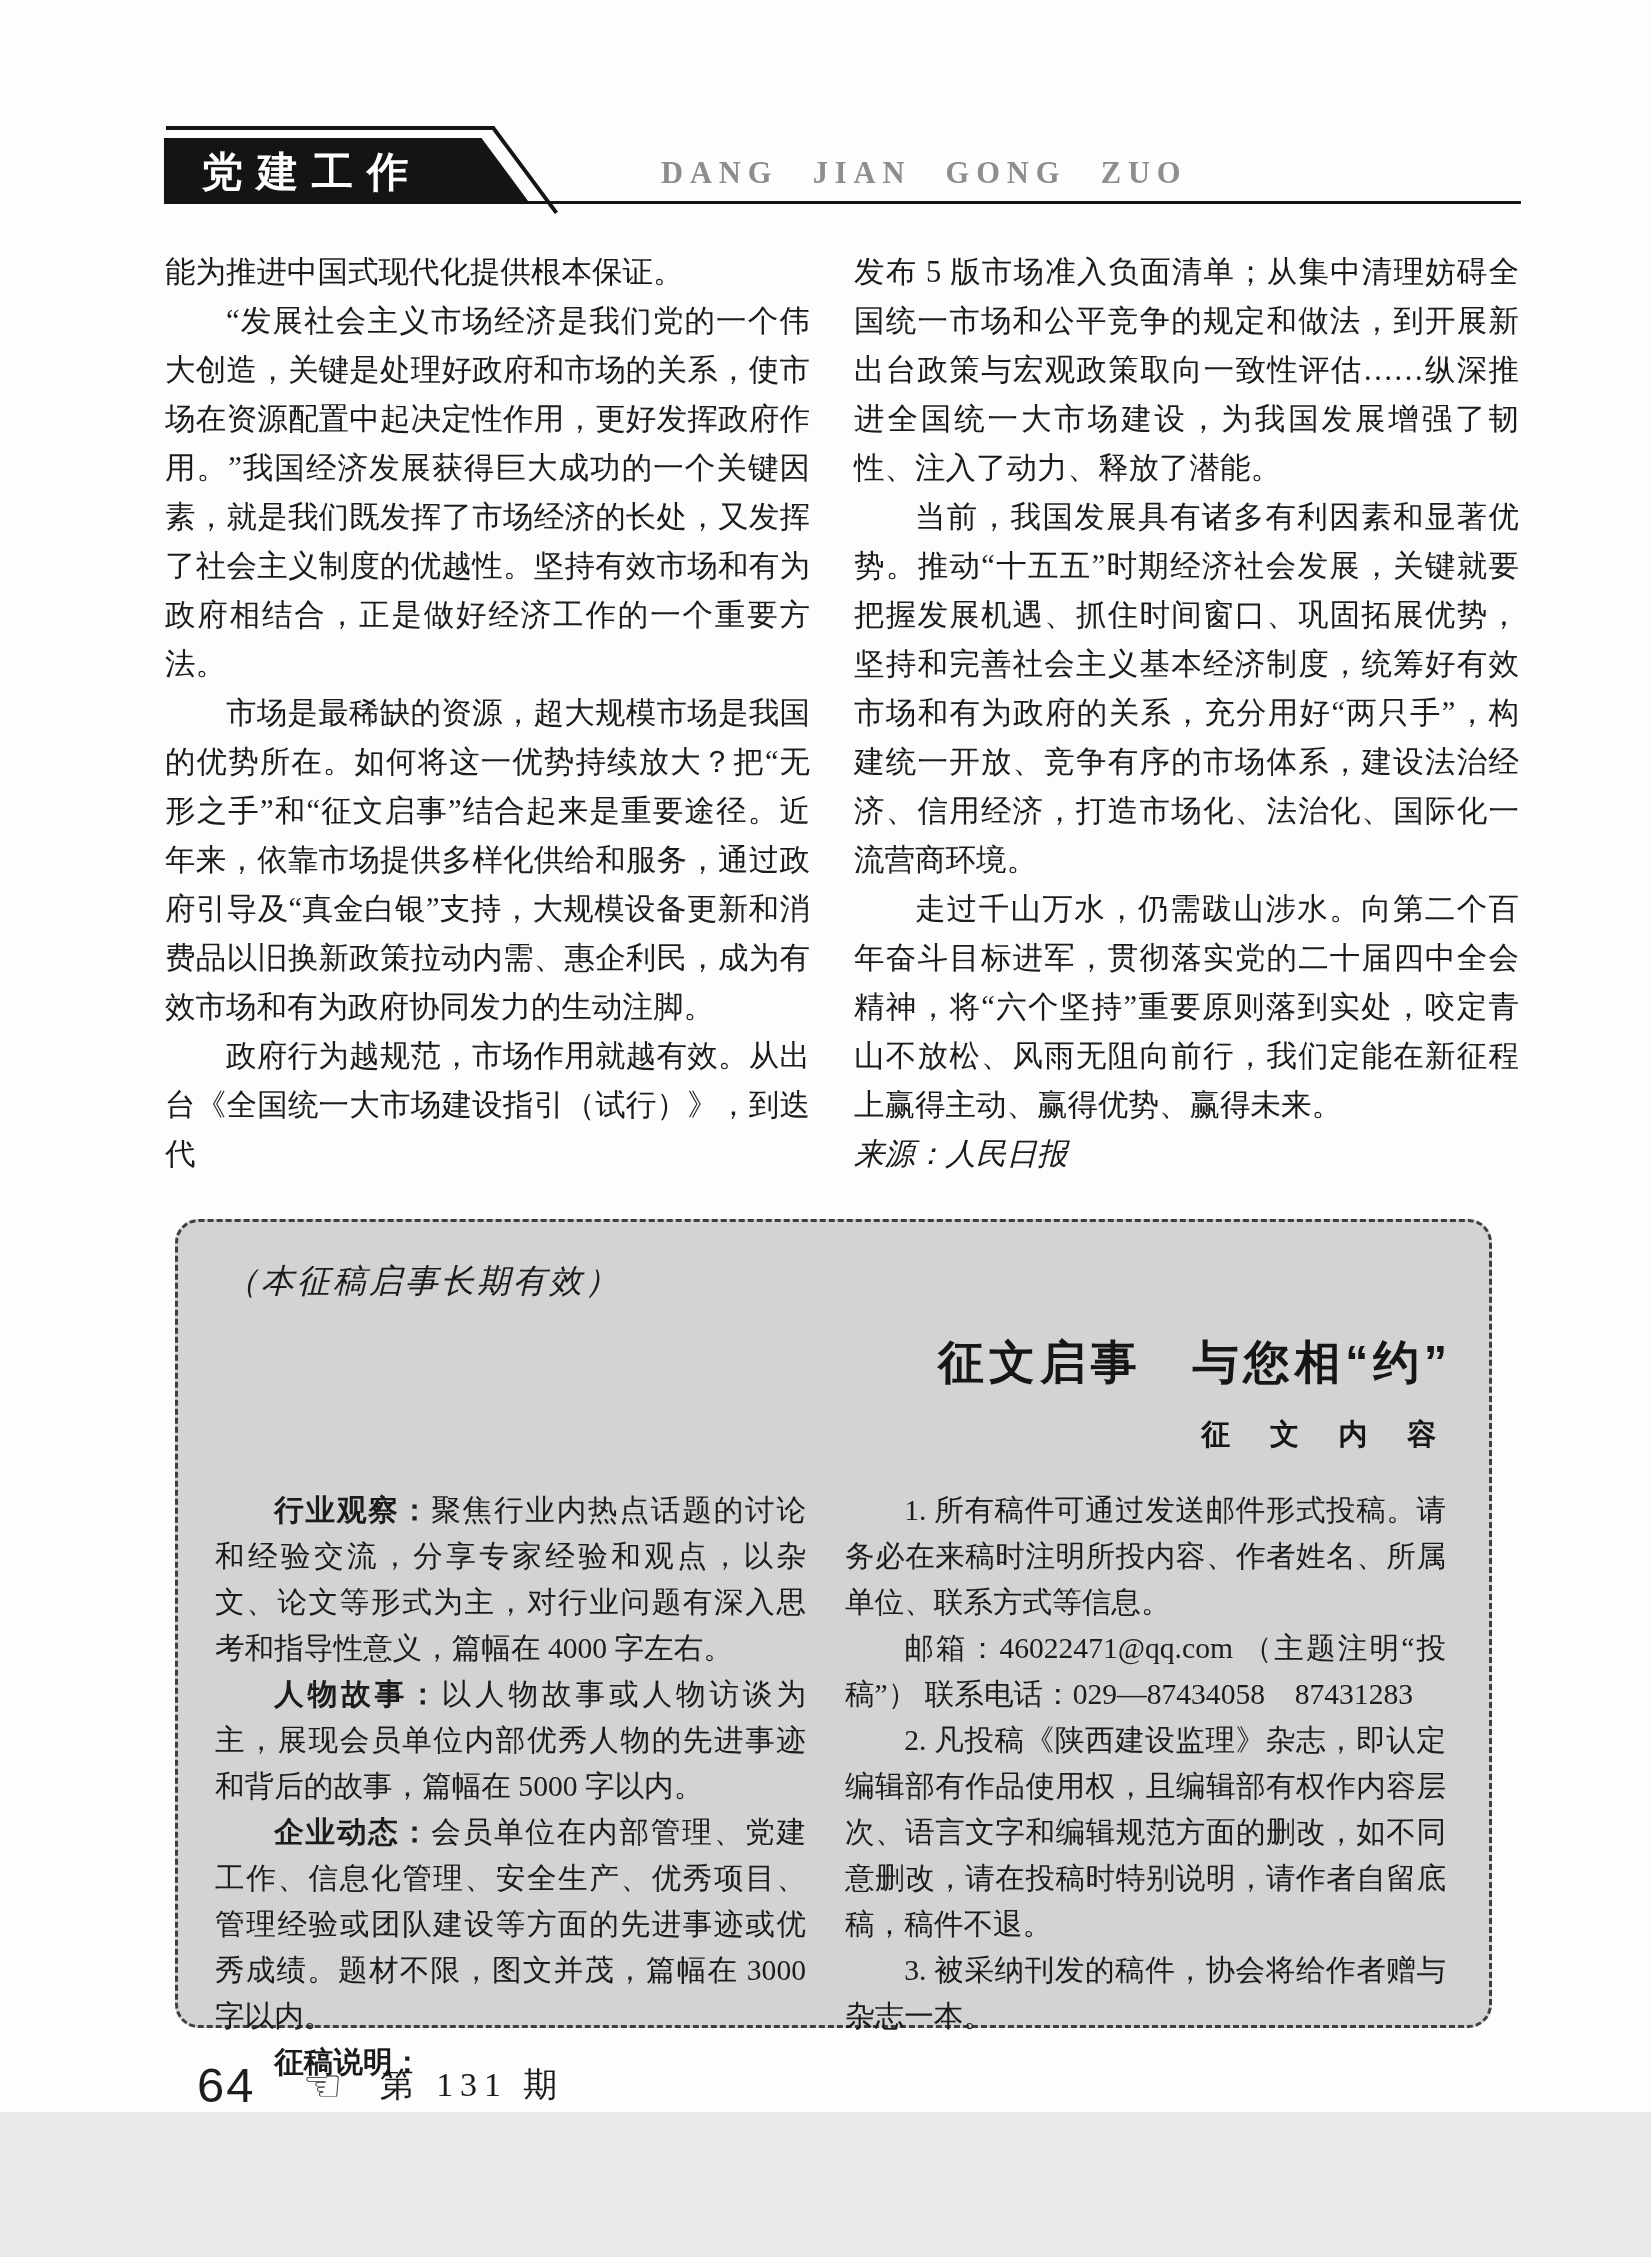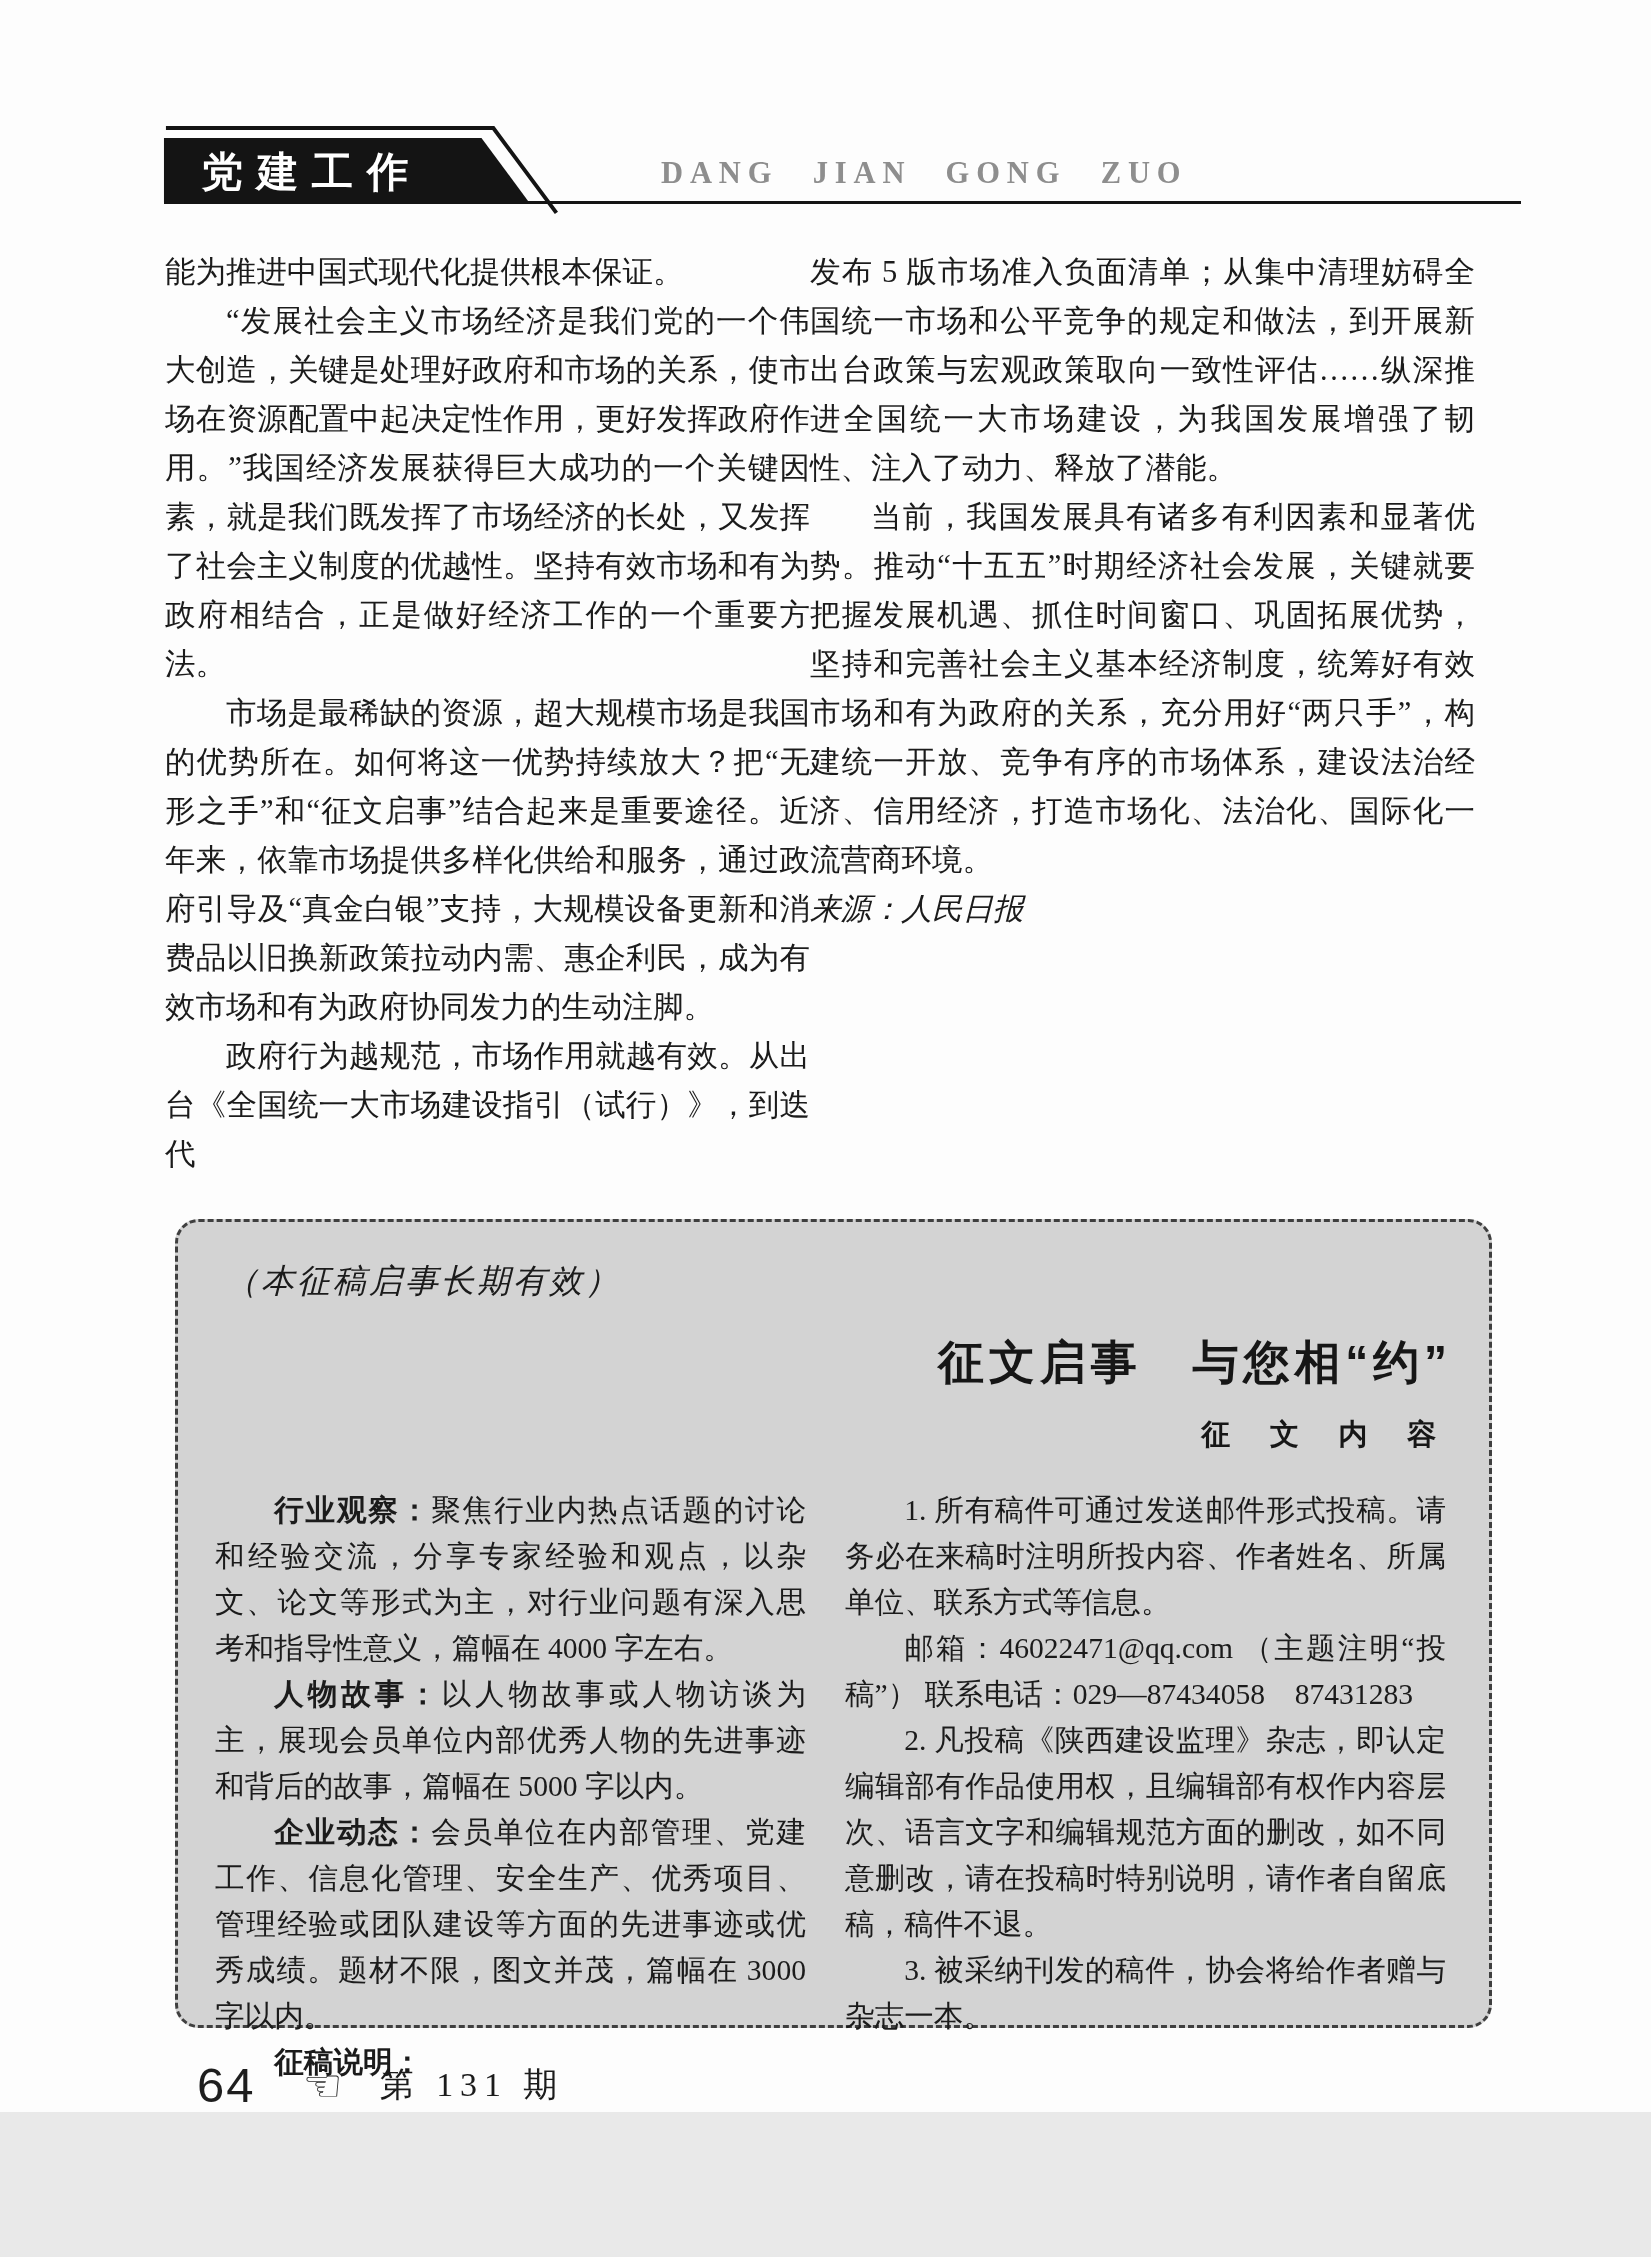--- a/index.html
+++ b/index.html
@@ -14,21 +14,21 @@
   .header { position:absolute; left:164px; top:118px; width:1357px; height:83px;
             border-bottom:3px solid #141414; }
   .badge-svg { position:absolute; left:-2px; bottom:-13.8px; }
   .pinyin { position:absolute; left:497px; bottom:9.9px;
             font-weight:bold; font-size:30.5px; letter-spacing:6.9px; word-spacing:19.7px;
             color:#8e8e8e; }
 
   
   .columns { position:absolute; left:165px; top:248px; width:1354px; display:flex; }
   .col-left  { width:645px; }
-  .col-right { width:665px; }
+  .col-right { width:665px; margin-left:44px; }
   .columns p { margin:0; text-align:justify; font-size:30.5px; line-height:49px; }
   .indent { text-indent:2em; }
   .source { text-align:right; padding-right:41px; font-size:29.6px; font-style:italic; }
 
   
   .notice-box {
     position:absolute; left:175px; top:1219px; width:1317px; height:809px;
     box-sizing:border-box; background:#d3d3d3;
     border:3px dashed #3f3f3f; border-radius:23.6px;
     padding:21.7px 37px 0 37px;
@@ -71,20 +71,21 @@
   <div class="columns">
     <div class="col-left">
       <p>能为推进中国式现代化提供根本保证。</p>
       <p class="indent">“发展社会主义市场经济是我们党的一个伟大创造，关键是处理好政府和市场的关系，使市场在资源配置中起决定性作用，更好发挥政府作用。”我国经济发展获得巨大成功的一个关键因素，就是我们既发挥了市场经济的长处，又发挥了社会主义制度的优越性。坚持有效市场和有为政府相结合，正是做好经济工作的一个重要方法。</p>
       <p class="indent">市场是最稀缺的资源，超大规模市场是我国的优势所在。如何将这一优势持续放大？把“无形之手”和“征文启事”结合起来是重要途径。近年来，依靠市场提供多样化供给和服务，通过政府引导及“真金白银”支持，大规模设备更新和消费品以旧换新政策拉动内需、惠企利民，成为有效市场和有为政府协同发力的生动注脚。</p>
       <p class="indent">政府行为越规范，市场作用就越有效。从出台《全国统一大市场建设指引（试行）》，到迭代</p>
     </div>
     <div class="col-right">
       <p>发布 5 版市场准入负面清单；从集中清理妨碍全国统一市场和公平竞争的规定和做法，到开展新出台政策与宏观政策取向一致性评估……纵深推进全国统一大市场建设，为我国发展增强了韧性、注入了动力、释放了潜能。</p>
       <p class="indent">当前，我国发展具有诸多有利因素和显著优势。推动“十五五”时期经济社会发展，关键就要把握发展机遇、抓住时间窗口、巩固拓展优势，坚持和完善社会主义基本经济制度，统筹好有效市场和有为政府的关系，充分用好“两只手”，构建统一开放、竞争有序的市场体系，建设法治经济、信用经济，打造市场化、法治化、国际化一流营商环境。</p>
+      <p class="indent">走过千山万水，仍需跋山涉水。向第二个百年奋斗目标进军，贯彻落实党的二十届四中全会精神，将“六个坚持”重要原则落到实处，咬定青山不放松、风雨无阻向前行，我们定能在新征程上赢得主动、赢得优势、赢得未来。</p>
       <p class="source">来源：人民日报</p>
     </div>
   </div>
 
   <div class="notice-box">
     <div class="validity">（本征稿启事长期有效）</div>
     <div class="box-title">征文启事　与您相“约”</div>
     <div class="box-subtitle">征 文 内 容</div>
 
     <div class="box-columns">

